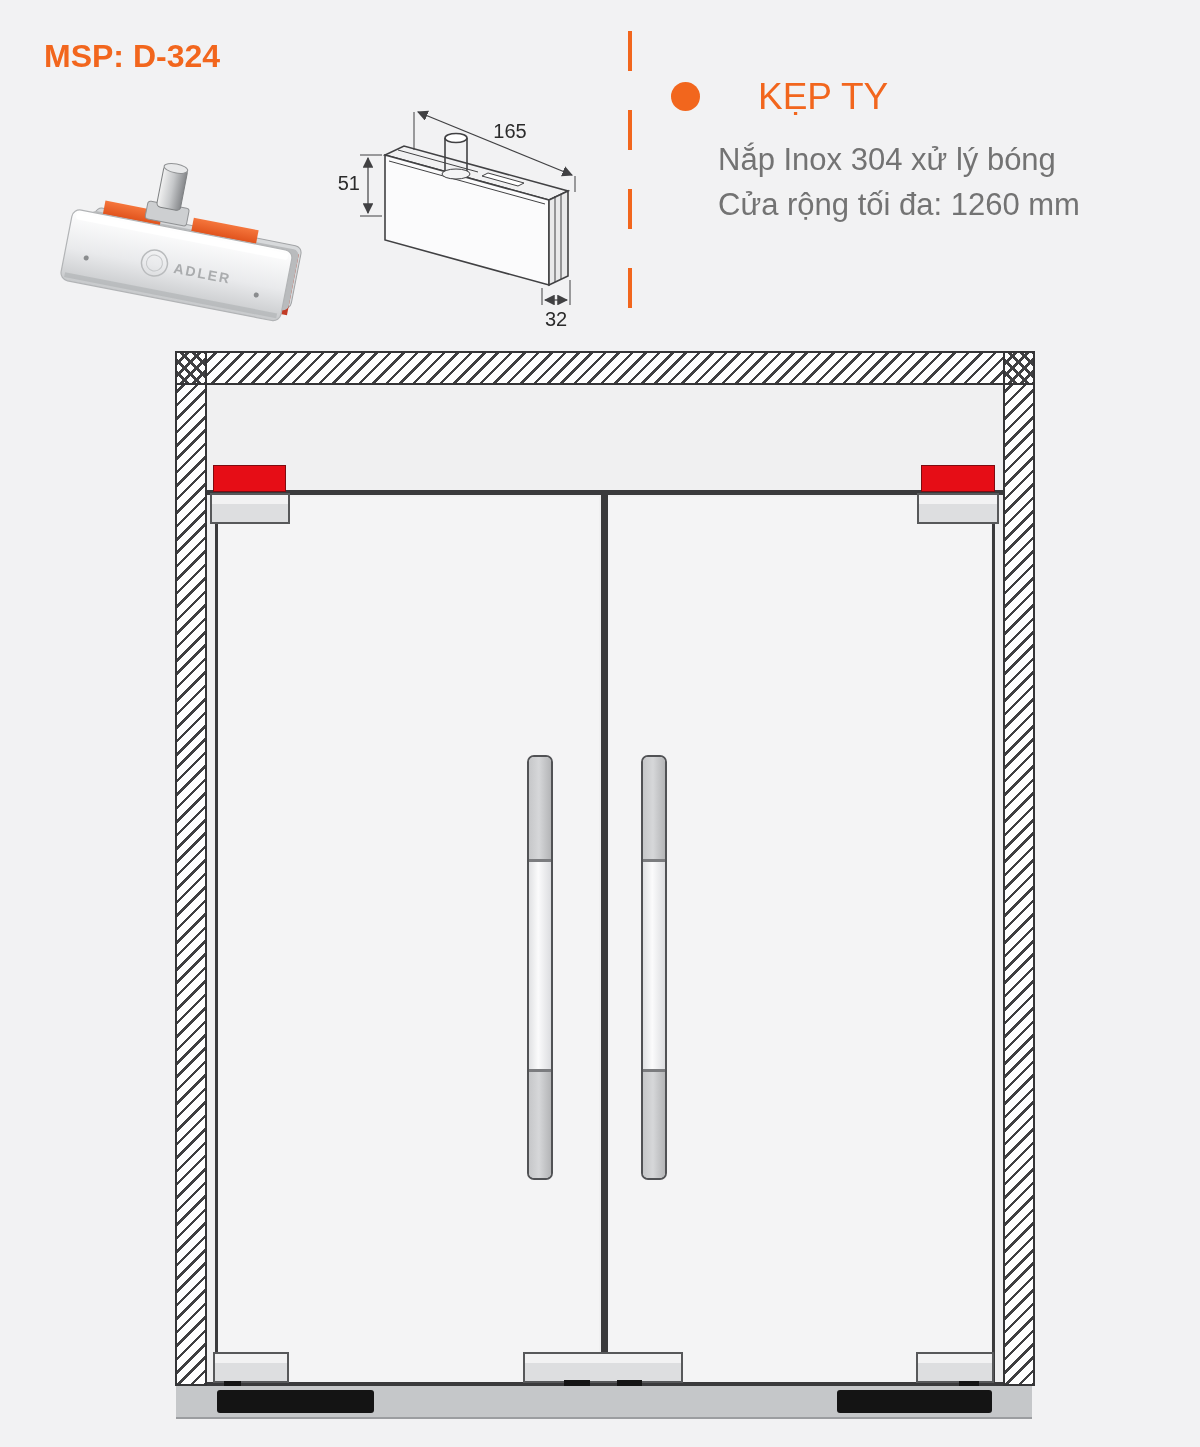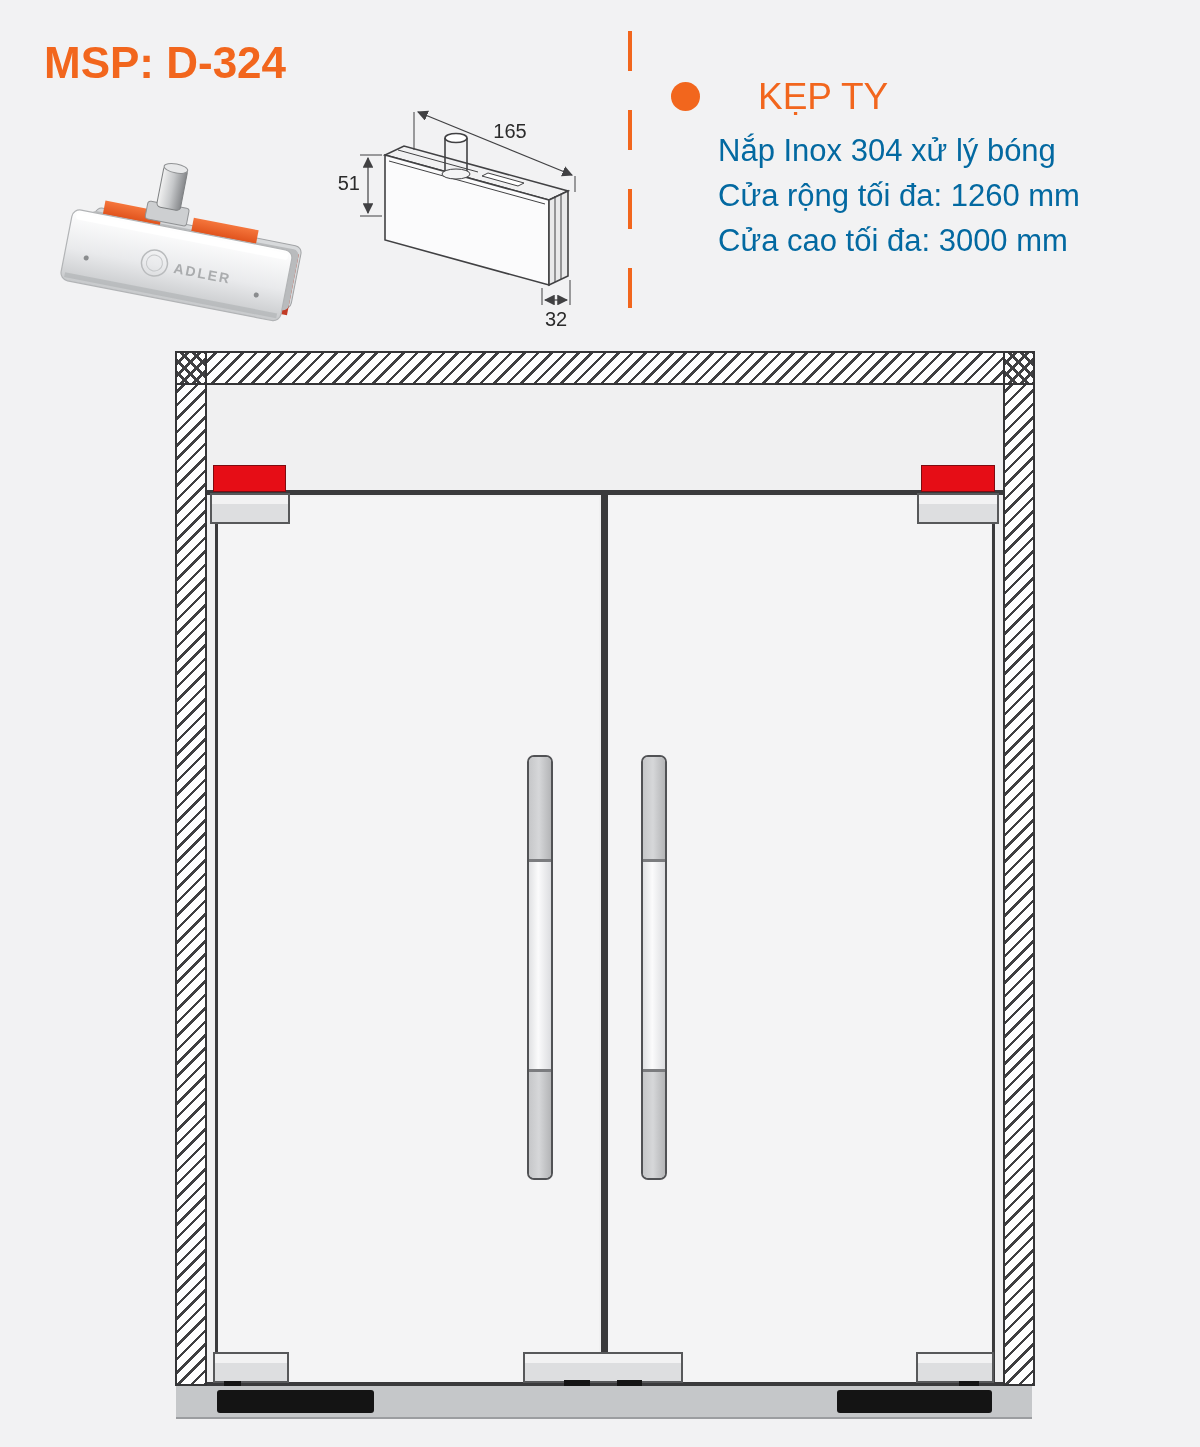--- a/index.html
+++ b/index.html
@@ -8,42 +8,42 @@
     width:1200px;height:1447px;
     background:#f2f2f3;
     font-family:"Liberation Sans","DejaVu Sans",sans-serif;
     overflow:hidden;
   }
   .abs{position:absolute;}
 
   
   .msp{
     left:44px;top:38px;
-    font-size:44px;font-weight:bold;color:#F2661D;
+    font-size:32px;font-weight:bold;color:#F2661D;
     letter-spacing:0px;white-space:nowrap;
   }
 
   
   .sep{
     left:628px;top:31px;width:4px;height:278px;
     background:repeating-linear-gradient(180deg,#F2661D 0 40px,transparent 40px 79px);
   }
 
   
   .bullet{
     left:671px;top:82px;width:29px;height:29px;border-radius:50%;
     background:#F2661D;
   }
   .kepty{
     left:758px;top:76px;
     font-size:37px;font-weight:normal;color:#F2661D;white-space:nowrap;
   }
   .specs{
-    left:718px;top:128px;width:470px;
-    font-size:31px;line-height:45px;color:#0369a1;white-space:nowrap;
+    left:718px;top:137px;width:470px;
+    font-size:31px;line-height:45px;color:#737373;white-space:nowrap;
   }
 
   
   #diagram{left:175px;top:350px;width:860px;height:1075px;}
   .hatch{
     background-color:#ffffff;
     background-image:repeating-linear-gradient(135deg,transparent 0 7px,#3f3f41 7px 9.5px);
     border:2px solid #353537;box-sizing:border-box;
   }
   .crosshatch{
@@ -163,21 +163,20 @@
   </g>
 </svg>
 
 <div class="abs sep"></div>
 
 <div class="abs bullet"></div>
 <div class="abs kepty">KẸP TY</div>
 <div class="abs specs">
   <div>Nắp Inox 304 xử lý bóng</div>
   <div>Cửa rộng tối đa: 1260 mm</div>
-  <div>Cửa cao tối đa: 3000 mm</div>
 </div>
 
 <div id="diagram" class="abs">
 
   <div class="abs innerbg" style="left:32px;top:35px;width:796px;height:1001px;"></div>
   <div class="abs leafbg" style="left:43px;top:147px;width:381px;height:885px;"></div>
   <div class="abs leafbg" style="left:433px;top:147px;width:383px;height:885px;"></div>
 
   <div class="abs darkline" style="left:32px;top:140px;width:796px;height:5px;"></div>
   <div class="abs darkline" style="left:40px;top:145px;width:3px;height:888px;"></div>

